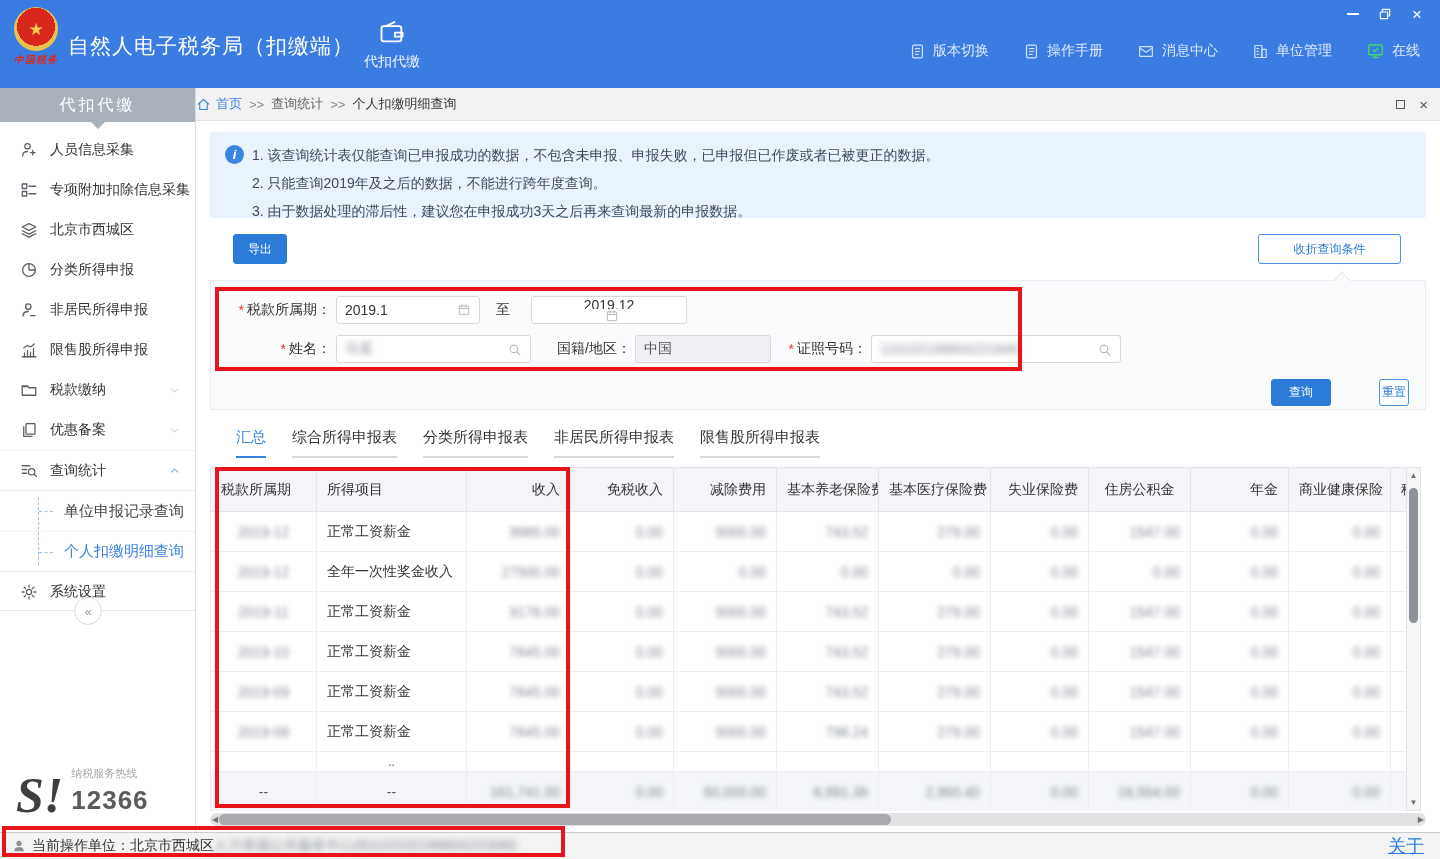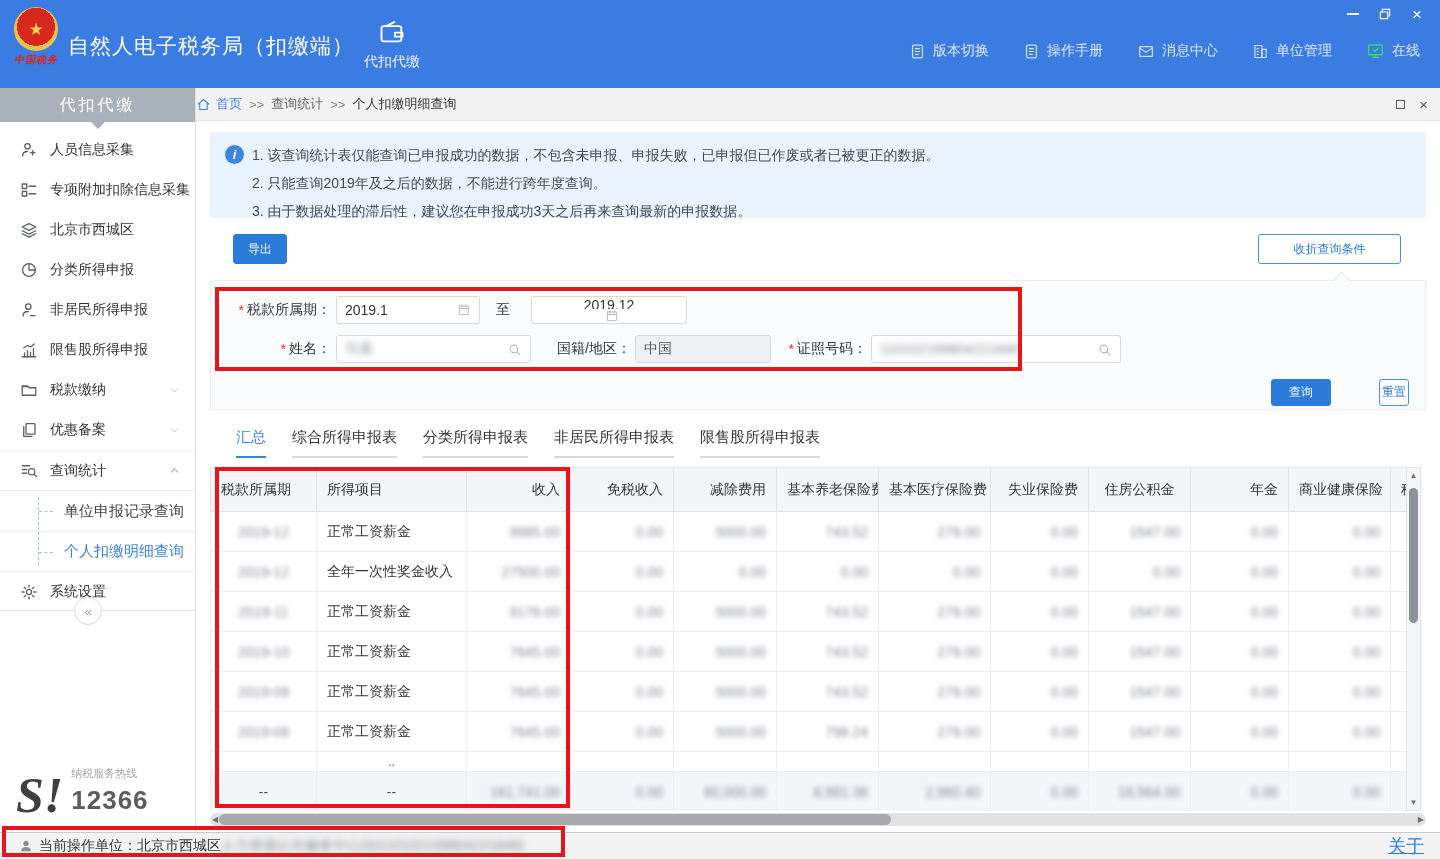--- a/index.html
+++ b/index.html
@@ -99,21 +99,21 @@
   .grid tr.partial td{height:20px;color:#666;font-size:12px;border-bottom:none;}
   .grid tr.total td{background:#f3f5f8;color:#555;}
   .vscroll{position:absolute;left:1210px;top:346px;width:15px;height:344px;background:#f5f6f7;border:1px solid #e3e3e3;}
   .vscroll .arr{position:absolute;left:0;width:13px;text-align:center;font-size:8px;color:#6d6d6d;cursor:pointer;}
   .vscroll .thumb{position:absolute;left:2px;top:20px;width:9px;height:135px;background:#8f9399;border-radius:5px;cursor:grab;}
   .hscroll{position:absolute;left:14px;top:692px;width:1216px;height:13px;background:#e0e2e4;border-radius:7px;}
   .hscroll .thumb{position:absolute;left:9px;top:1px;width:672px;height:11px;background:#a7a9ac;border-radius:6px;cursor:grab;}
   .hscroll .arr{position:absolute;top:0;height:13px;display:flex;align-items:center;font-size:8px;color:#707070;cursor:pointer;}
 
   
-  .statusbar{position:absolute;left:0;top:832px;width:1440px;height:27px;background:#f3f3f3;border-top:1px solid #cccccc;display:flex;align-items:center;padding:0 16px 0 19px;font-size:14px;color:#333;}
+  .statusbar{position:absolute;left:0;top:832px;width:1440px;height:27px;background:#f3f3f3;border-top:1px solid #cccccc;display:flex;align-items:center;padding:0 16px 0 12px;font-size:14px;color:#333;}
   .statusbar .uico{color:#8a8f96;margin-right:6px;}
   .about{position:absolute;right:16px;color:#2b7bd9;text-decoration:underline;cursor:pointer;font-size:18px;}
 
   
   .redrect{position:absolute;border:4px solid #e8141c;pointer-events:none;z-index:50;}
   .rr1{left:215px;top:287px;width:807px;height:84px;}
   .rr2{left:215px;top:467px;width:355px;height:341px;}
   .rr3{left:2px;top:826px;width:563px;height:31px;}
 </style>
 </head>

